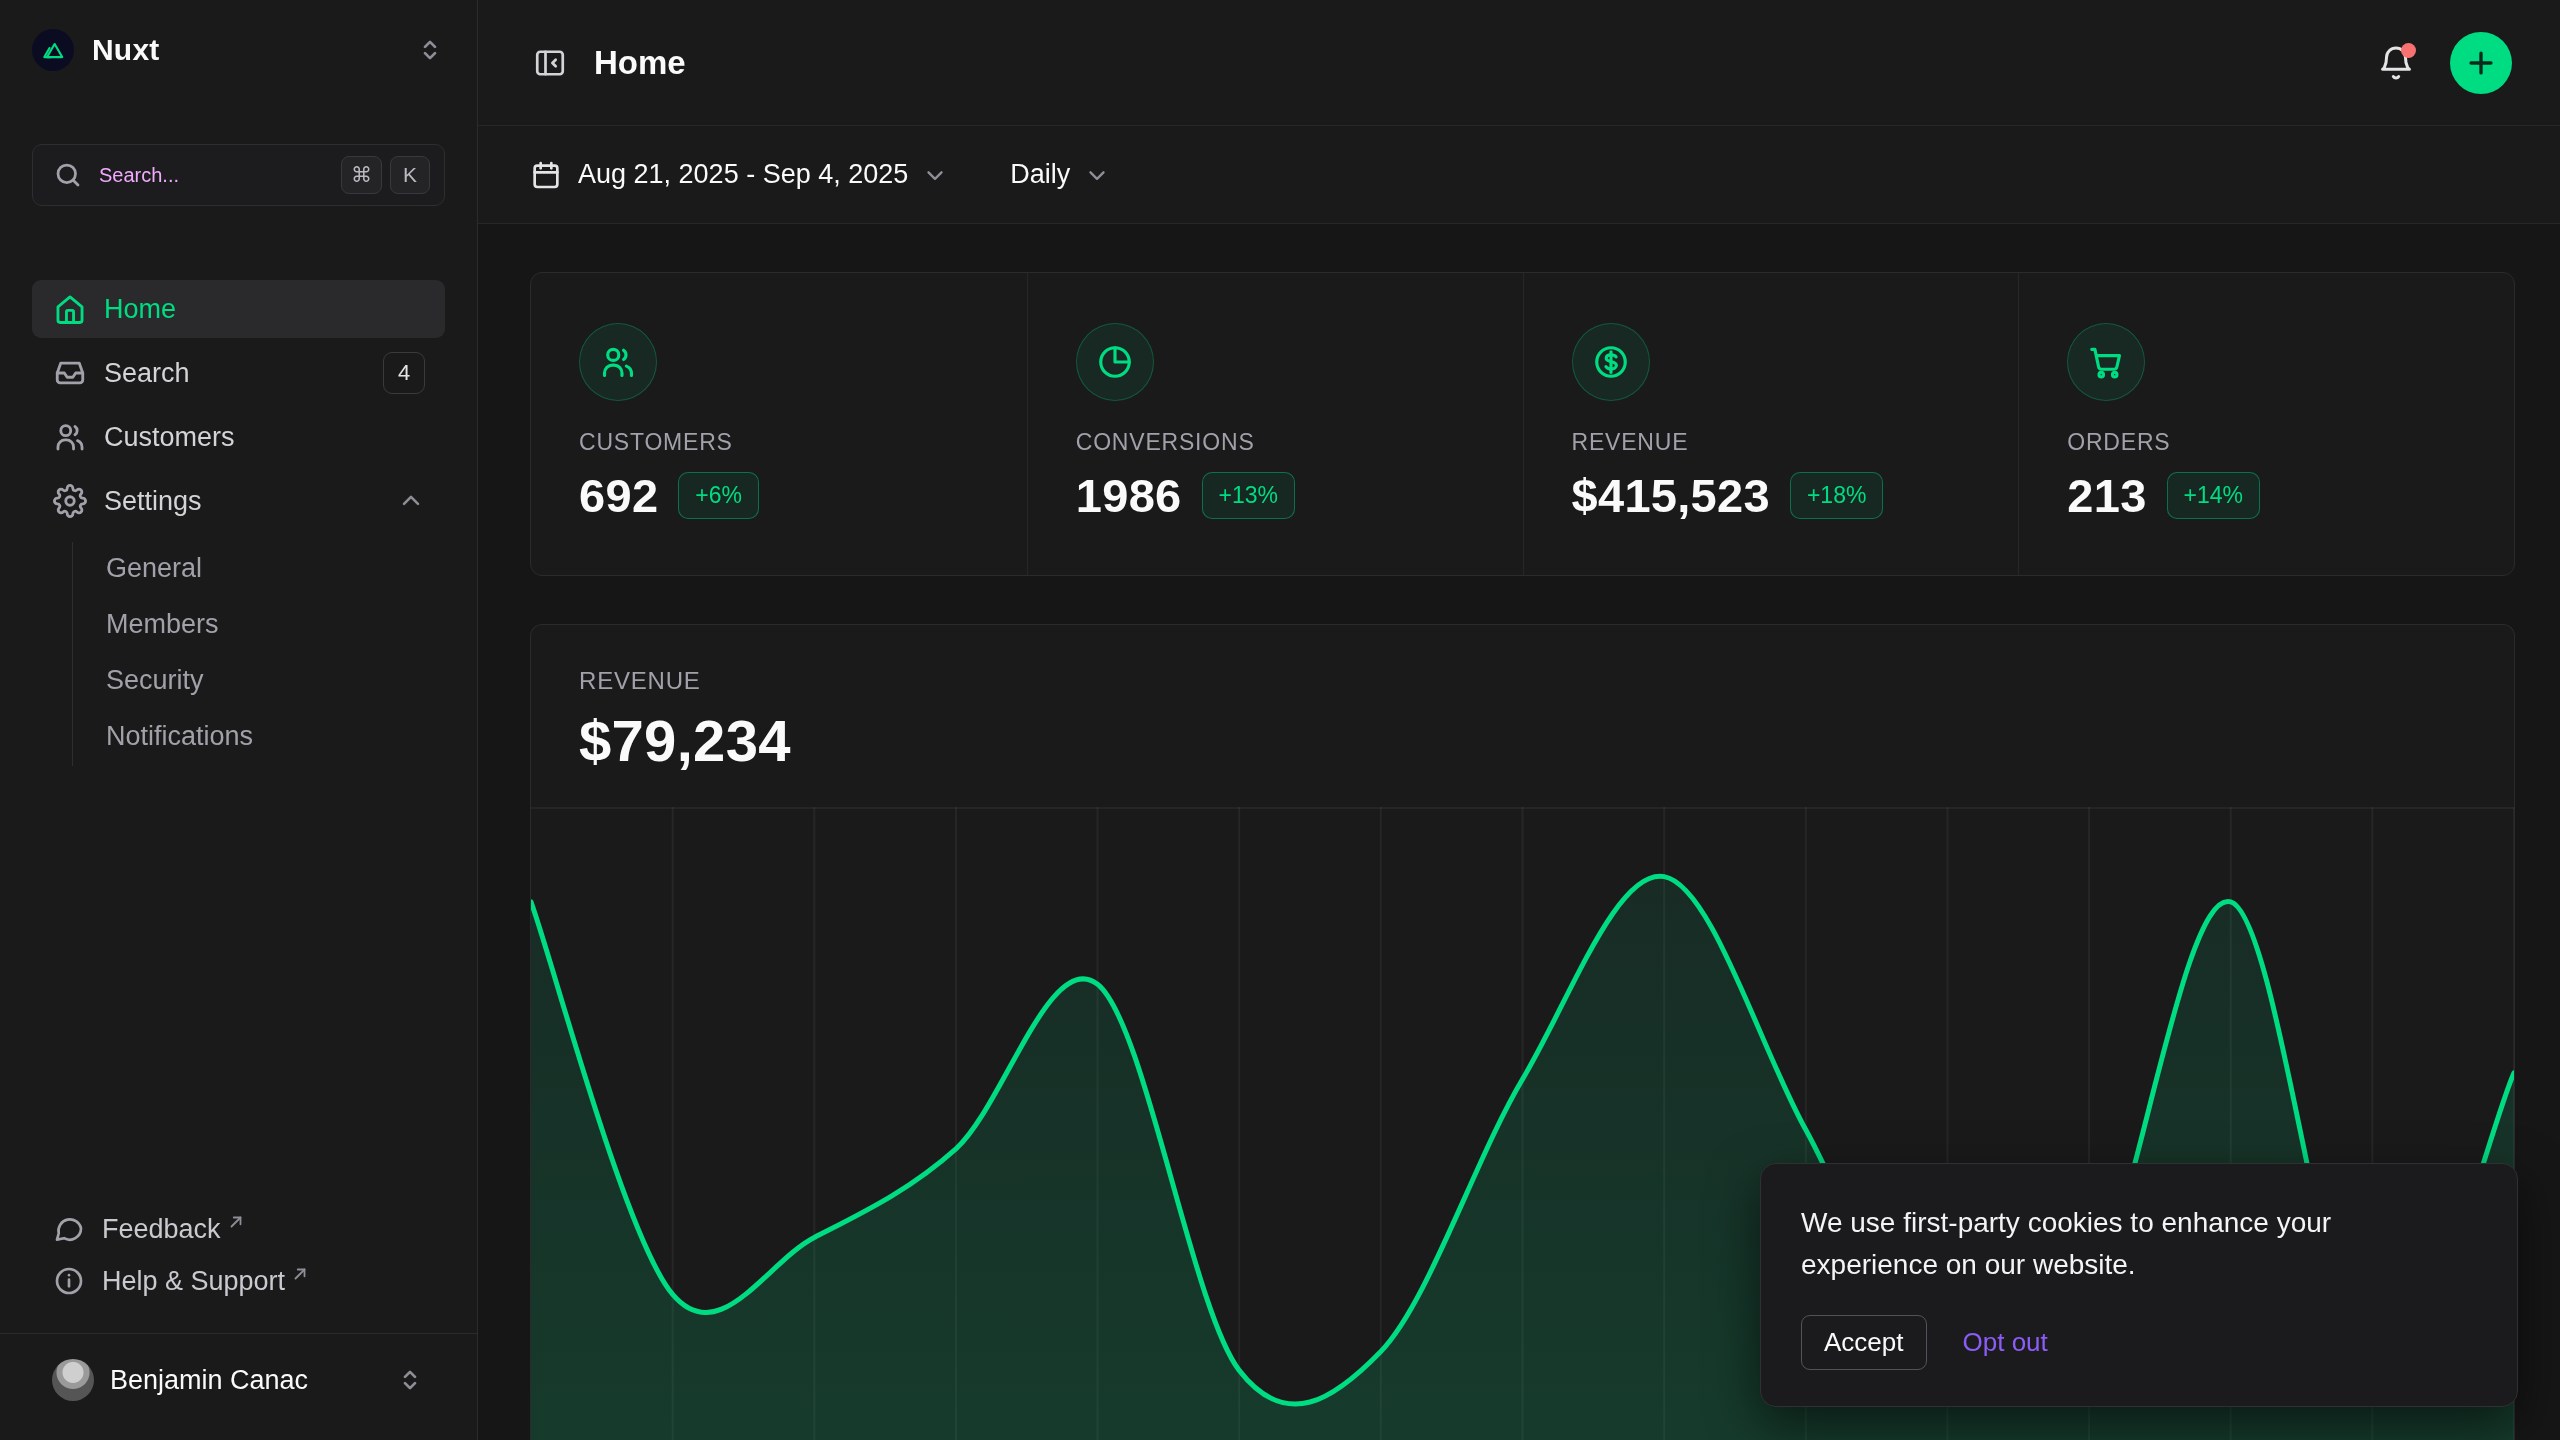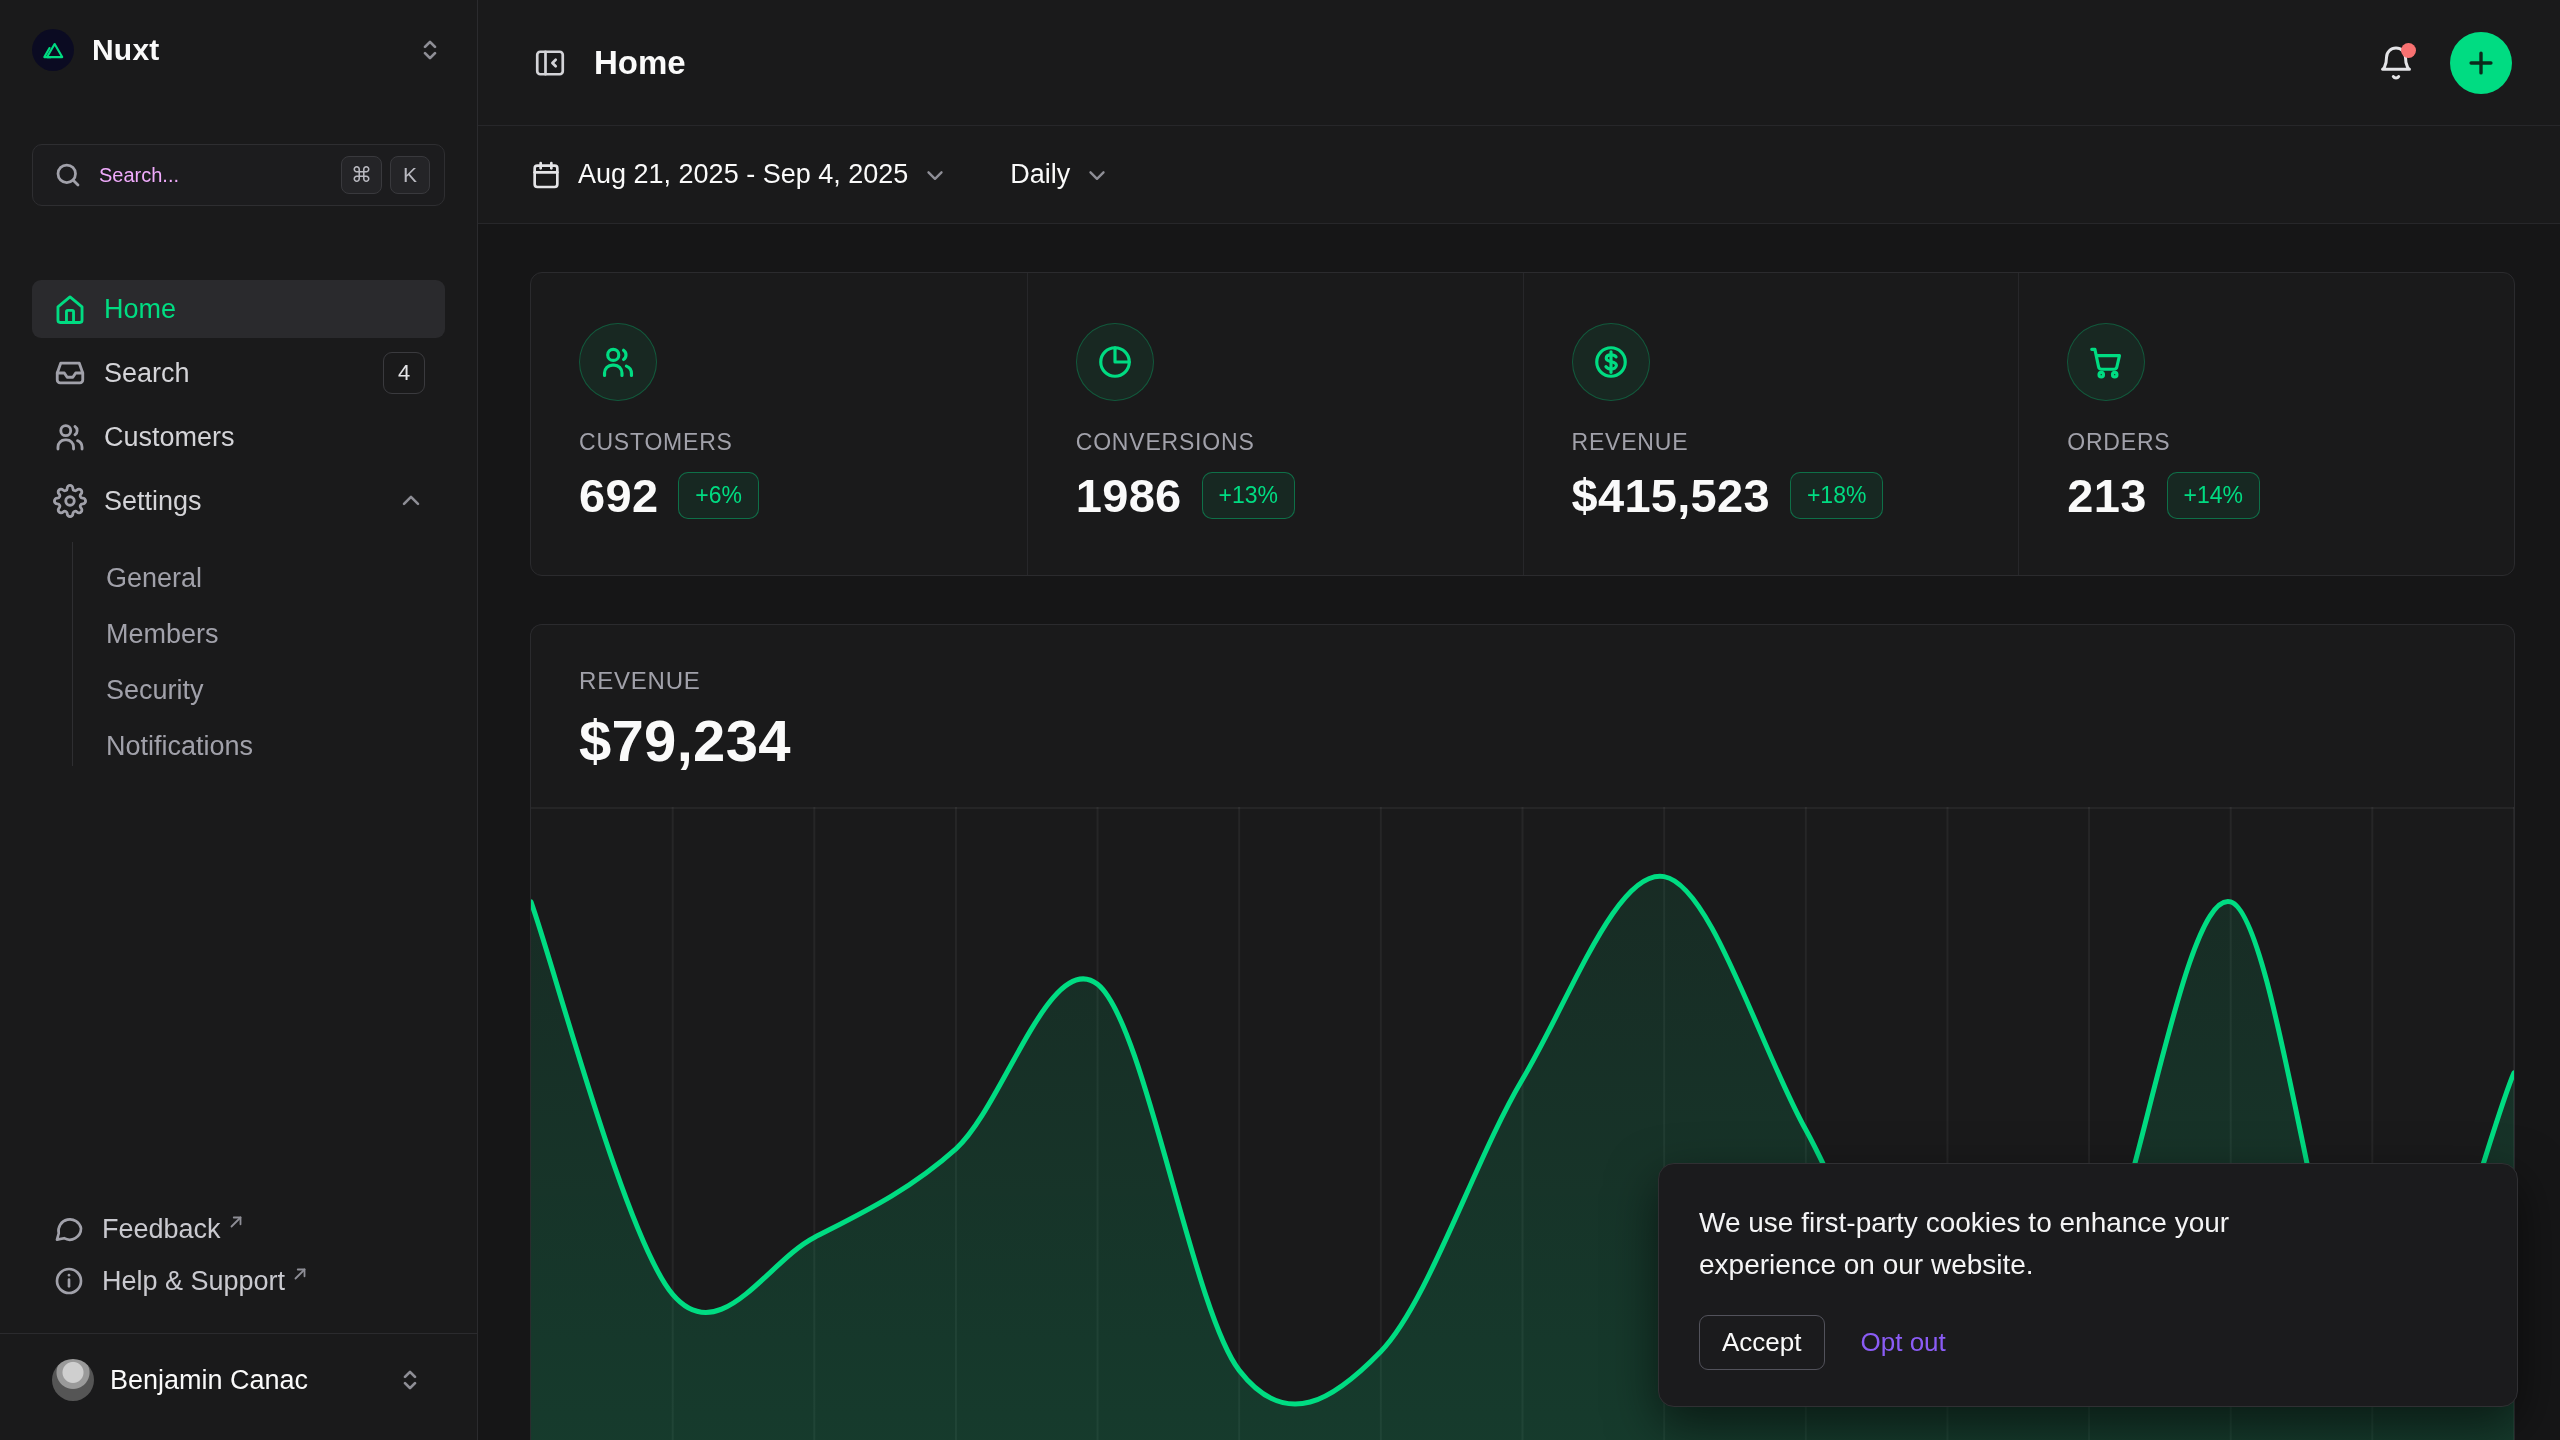--- a/index.html
+++ b/index.html
@@ -47,21 +47,21 @@
   .nav-item .icn { width:36px; height:36px; flex:0 0 36px; display:flex; align-items:center; justify-content:center; color:#a1a1aa; }
   .nav-item .lbl { margin-left:16px; }
   .nav-item.active { background:#2a2a2d; color:#00dc82; }
   .nav-item.active .icn { color:#00dc82; }
   .count-badge {
     min-width:42px; height:42px; border:1.5px solid #3a3a3e; border-radius:9px;
     display:flex; align-items:center; justify-content:center; font-size:22px; color:#e4e4e7;
   }
   .subnav { margin:6px 0 0 40px; border-left:1.5px solid #2e2e31; display:flex; flex-direction:column; }
   .subnav-item {
-    height:52px; margin-bottom:4px; display:flex; align-items:flex-end;
+    height:52px; margin-bottom:4px; display:flex; align-items:center;
     padding-left:33px; color:#a1a1aa; font-size:27px; cursor:pointer;
   }
 
   .side-footer { display:flex; flex-direction:column; }
   .foot-item {
     height:52px; display:flex; align-items:center; padding:0 20px;
     color:#c9c9cf; font-size:27px; cursor:pointer;
   }
   .foot-item .icn { width:34px; height:34px; color:#a1a1aa; display:flex; align-items:center; justify-content:center; }
   .foot-item .lbl { margin-left:16px; }
@@ -129,21 +129,21 @@
     overflow:hidden; min-height:0;
   }
   .chart-head { padding:42px 48px 0; height:182px; flex:0 0 182px; }
   .chart-label { font-size:24px; letter-spacing:.8px; color:#a1a1aa; font-weight:500; }
   .chart-value { font-size:58px; font-weight:700; margin-top:12px; letter-spacing:.3px; }
   .chart-plot { flex:1; position:relative; }
   .chart-plot svg { position:absolute; inset:0; width:100%; height:100%; display:block; }
 
   
   .cookie {
-    position:fixed; right:42px; bottom:33px; width:860px; z-index:20;
+    position:fixed; right:42px; bottom:33px; width:758px; z-index:20;
     background:#1b1b1d; border:1.5px solid #303033; border-radius:16px;
     padding:38px 40px 36px; box-shadow:0 18px 50px rgba(0,0,0,.55);
   }
   .cookie-text { font-size:28px; line-height:1.48; color:#f4f4f5; max-width:640px; }
   .cookie-actions { display:flex; align-items:center; margin-top:30px; }
   .btn-accept {
     background:transparent; border:1.5px solid #52525b; border-radius:9px;
     color:#fafafa; font-size:26px; font-weight:500; padding:11px 22px; cursor:pointer;
     font-family:inherit;
   }

